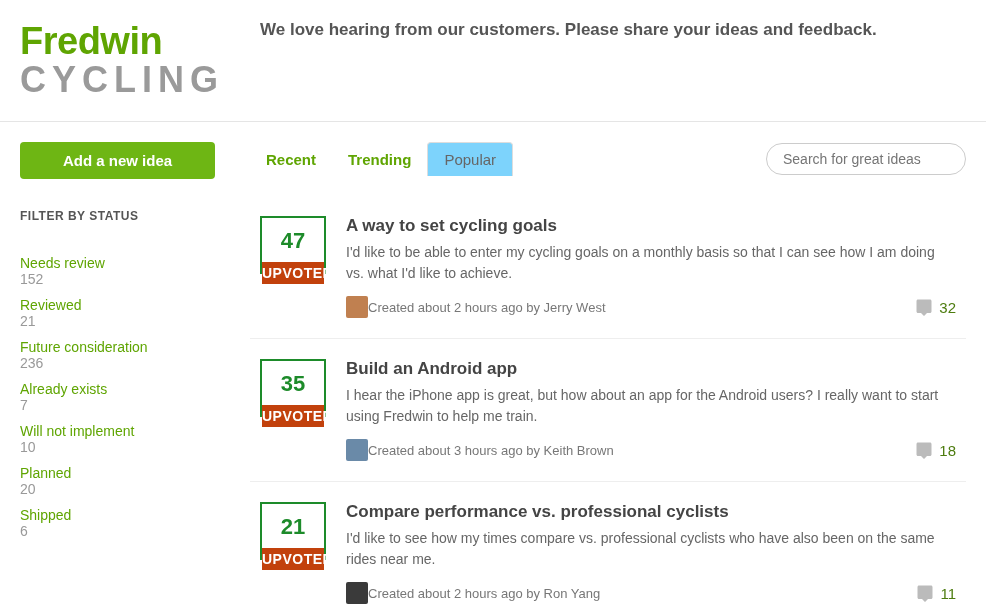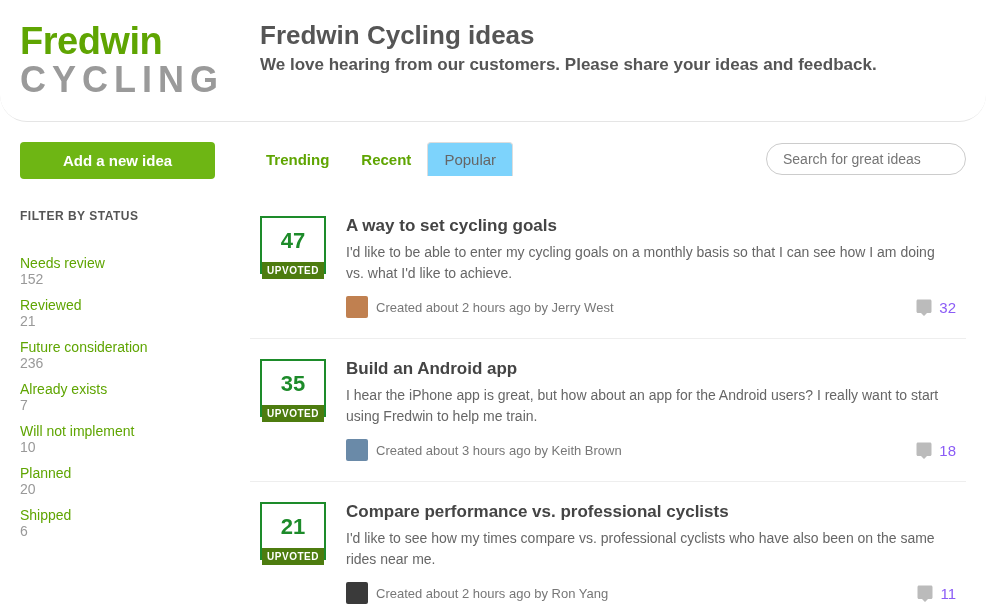--- a/index.html
+++ b/index.html
@@ -1,17 +1,17 @@
 <!DOCTYPE html>
 <html><head>
   <meta charset="utf-8">
   <style>
     * { box-sizing: border-box; margin: 0; padding: 0; }
     body { font-family: -apple-system, BlinkMacSystemFont, "Segoe UI", Helvetica, Arial, sans-serif; background: #fff; color: #333; }
-    .header { display: flex; padding: 20px 20px 20px 20px; border-bottom: 1px solid #e5e5e5; border-radius: 27px; }
+    .header { display: flex; padding: 20px 20px 20px 20px; border-bottom: 1px solid #e5e5e5; }
     .logo { width: 240px; }
     .logo-fredwin { font-size: 38px; font-weight: 700; color: #5fa502; letter-spacing: -0.5px; }
     .logo-cycling { font-size: 36px; font-weight: 700; color: #9a9a9a; letter-spacing: 6px; margin-top: -4px; }
     .header-text h1 { font-size: 26px; font-weight: 600; color: #555; margin-bottom: 4px; }
     .header-text p { font-size: 17px; color: #555; font-weight: 600; }
     .container { display: flex; padding: 20px; }
     .sidebar { width: 230px; flex-shrink: 0; }
     .add-btn { width: 195px; background: #6eb614; color: #fff; border: none; border-radius: 4px; padding: 10px 0; font-size: 15px; font-weight: 700; cursor: pointer; margin-bottom: 30px; text-align: center; }
     .filter-title { font-size: 12px; font-weight: 700; color: #555; letter-spacing: 0.5px; margin-bottom: 27px; }
     .filter-list { list-style: none; width: 210px; }
@@ -22,40 +22,39 @@
     .topbar { display: flex; justify-content: space-between; align-items: center; margin-bottom: 20px; }
     .tabs { display: flex; align-items: center; }
     .tab { padding: 8px 16px; font-size: 15px; cursor: pointer; }
     .tab.green { color: #5fa502; font-weight: 600; }
     .tab.active { border: 1px solid #ddd; border-bottom: none; border-radius: 4px 4px 0 0; background: #7dd3fc; color: #666; }
     .search { border: 1px solid #ccc; border-radius: 20px; padding: 7px 16px; font-size: 14px; width: 200px; outline: none; color: #666; }
     .idea { display: flex; padding: 20px 10px; border-bottom: 1px solid #eee; }
     .idea:last-child { border-bottom: none; }
     .upvote { width: 66px; border: 2px solid #1d8b2a; text-align: center; margin-right: 20px; flex-shrink: 0; height:58px; }
     .upvote-count { font-size: 22px; font-weight: 700; color: #1d8b2a; padding: 10px 0 8px; }
-    .upvote-label { background: #4d7c0f; color: #fff; font-size: 10px; font-weight: 700; padding: 3px 0; letter-spacing: 0.5px; }
+    .upvote-label { background: #c2410c; color: #fff; font-size: 14px; font-weight: 700; padding: 3px 0; letter-spacing: 0.5px; }
     .idea-body { flex: 1; }
     .idea-title { font-size: 17px; font-weight: 700; color: #444; margin-bottom: 6px; }
     .idea-desc { font-size: 14px; color: #666; line-height: 1.5; margin-bottom: 12px; }
     .idea-foot { display: flex; align-items: center; justify-content: space-between; font-size: 13px; color: #777; }
-    .idea-meta { display: flex; align-items: center; gap: 8px; }
+    .idea-meta { display: flex; align-items: center; }
     .avatar { width: 22px; height: 22px; border-radius: 2px; display:inline-block; }
-    .comments { display: flex; align-items: center; gap: 6px; color: #8b5cf6; font-size: 15px; }
+    .comments { display: flex; align-items: center; gap: 6px; color: #4d7c0f; font-size: 15px; }
     .comment-icon { width: 18px; height: 18px; fill: #bbb; }
   </style>
 </head>
 <body>
 
 <div class="header">
   <div class="logo">
     <div class="logo-fredwin">Fredwin</div>
     <div class="logo-cycling">CYCLING</div>
   </div>
   <div class="header-text">
-    <h1>Fredwin Cycling ideas</h1>
     <p>We love hearing from our customers. Please share your ideas and feedback.</p>
   </div>
 </div>
 
 <div class="container">
   <div class="sidebar">
     <button class="add-btn">Add a new idea</button>
     <div class="filter-title">FILTER BY STATUS</div>
     <ul class="filter-list">
       <li class="filter-item">
@@ -85,22 +84,22 @@
       <li class="filter-item">
           <span class="filter-name">Shipped</span>
           <span class="filter-count">6</span>
         </li>
     </ul>
   </div>
 
   <div class="main">
     <div class="topbar">
       <div class="tabs">
+        <div class="tab green">Recent</div>
         <div class="tab green">Trending</div>
-        <div class="tab green">Recent</div>
         <div class="tab active">Popular</div>
       </div>
       <input class="search" placeholder="Search for great ideas" style="">
     </div>
 
     <div>
       <div class="idea">
         <div class="upvote">
           <div class="upvote-count">47</div>
           <div class="upvote-label">UPVOTED</div>

